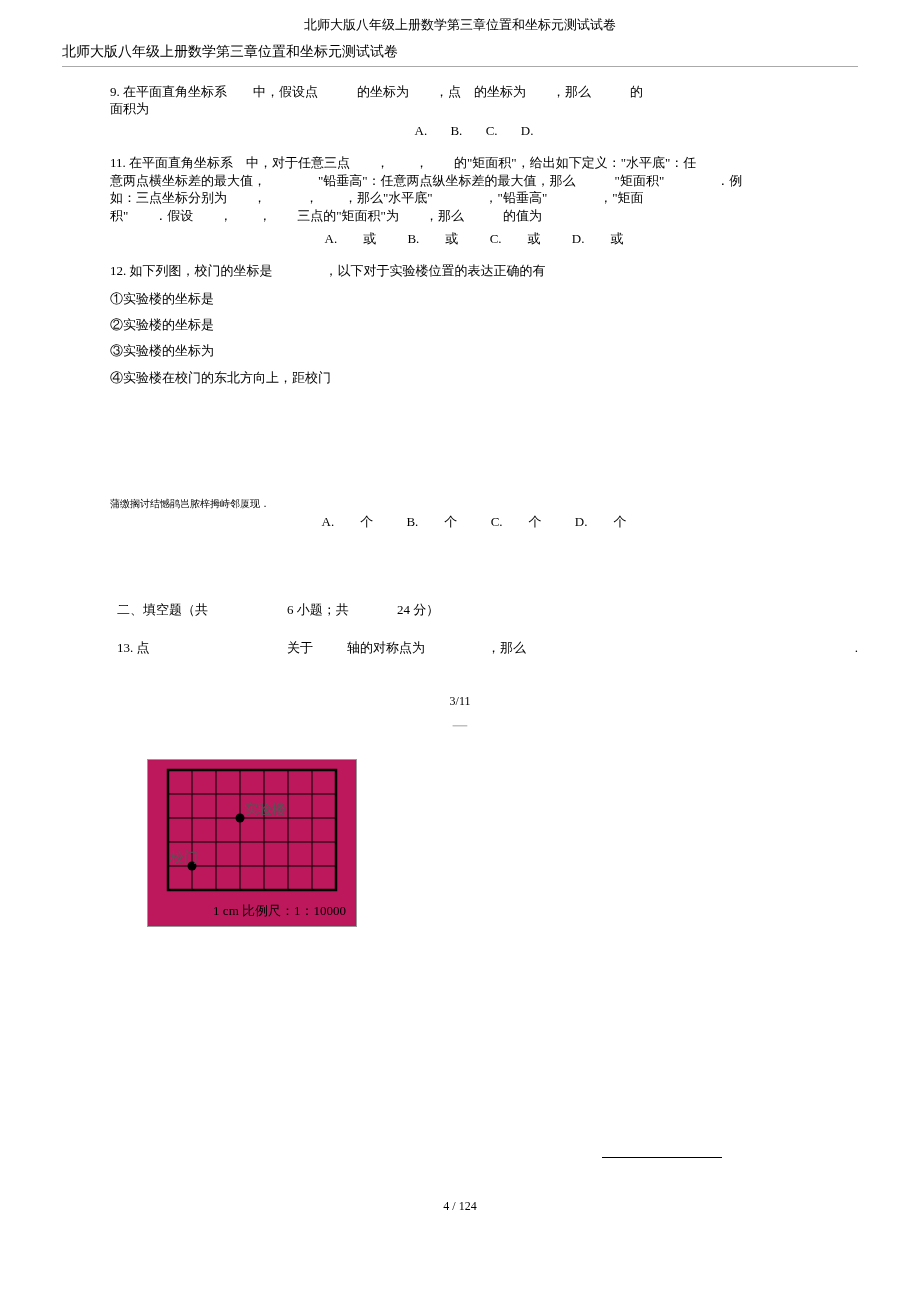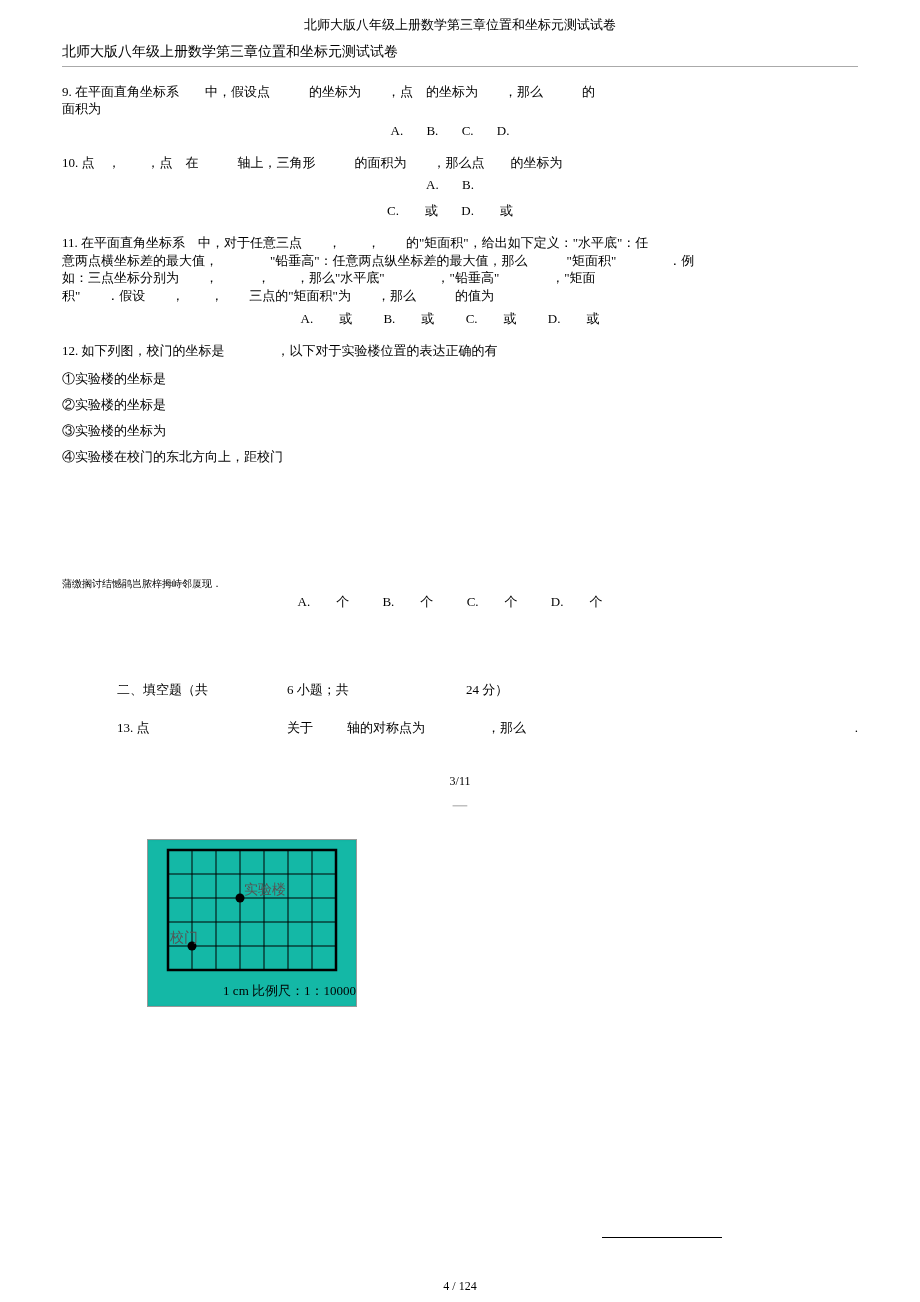--- a/index.html
+++ b/index.html
@@ -21,43 +21,43 @@
       padding: 0 62px;
     }
     .subtitle {
       font-size: 14px;
       margin-bottom: 4px;
     }
     .hr {
       border-top: 1px solid #aaa;
       margin-bottom: 16px;
     }
-    .question { margin-bottom: 14px; }
+    .question { margin-bottom: 14px; margin-left: 48px; }
     .q-line { line-height: 1.35; }
     .opts { margin-top: 4px; text-align: center; }
     .opts span { display: inline-block; margin-right: 20px; }
     .sub-item { margin-bottom: 8px; }
     .garbled { font-size: 10px; letter-spacing: 0; margin-top: 110px; }
     .section2 { margin: 70px 0 0 55px; }
     .section2 .row {
       display: flex;
       margin-bottom: 20px;
     }
     .section2 .cell1 { width: 170px; }
     .section2 .cell2 { width: 110px; }
     .section2 .cell3 { width: 180px; }
     .pager { text-align: center; font-size: 12px; margin: 36px 0 10px; font-family: Liberation Serif, serif; }
     .tiny { text-align: center; font-size: 8px; color: #888; margin-bottom: 28px; }
     
     .figure-wrap {
       margin-left: 85px;
       width: 210px;
       border: 1px solid #999;
-      padding: 8px 0 6px;
-      background: #14b8a6;
+      padding: 8px 10px 6px;
+      background: #be185d;
       box-shadow: inset 0 0 2px rgba(0,0,0,0.1);
     }
     .grid-svg { display: block; margin: 0 auto; }
     .caption { font-size: 13px; text-align: right; margin-top: 6px; padding-left: 6px; font-family: "SimSun", serif; }
     .footer-line {
       width: 120px;
       border-top: 1px solid #000;
       margin: 230px 0 0 540px;
     }
     .page-num {
@@ -80,31 +80,20 @@
     <div class="q-line">9. 在平面直角坐标系　　中，假设点　　　的坐标为　　，点　的坐标为　　，那么　　　的</div>
     <div class="q-line">面积为</div>
     <div class="opts">
       <span>A.</span>
       <span>B.</span>
       <span>C.</span>
       <span>D.</span>
     </div>
   </div>
 
-  <div class="question">
-    <div class="q-line">10. 点　，　　，点　在　　　轴上，三角形　　　的面积为　　，那么点　　的坐标为</div>
-    <div class="opts">
-      <span>A.</span>
-      <span>B.</span>
-    </div>
-    <div class="opts" style="margin-top:8px;">
-      <span>C.　　或</span>
-      <span>D.　　或</span>
-    </div>
-  </div>
 
   <div class="question">
     <div class="q-line">11. 在平面直角坐标系　中，对于任意三点　　，　　，　　的"矩面积"，给出如下定义："水平底"：任</div>
     <div class="q-line">意两点横坐标差的最大值，　　　　"铅垂高"：任意两点纵坐标差的最大值，那么　　　"矩面积"　　　　．例</div>
     <div class="q-line">如：三点坐标分别为　　，　　　，　　，那么"水平底"　　　　，"铅垂高"　　　　，"矩面</div>
     <div class="q-line">积"　　．假设　　，　　，　　三点的"矩面积"为　　，那么　　　的值为</div>
     <div class="opts" style="margin-top:6px;">
       <span style="margin-right:28px">A.　　或</span>
       <span style="margin-right:28px">B.　　或</span>
       <span style="margin-right:28px">C.　　或</span>
@@ -125,21 +114,21 @@
       <span style="margin-right:30px">B.　　个</span>
       <span style="margin-right:30px">C.　　个</span>
       <span>D.　　个</span>
     </div>
   </div>
 
   <div class="section2">
     <div class="row">
       <div class="cell1">二、填空题（共</div>
       <div class="cell2">6 小题；共</div>
-      <div class="cell3" style="text-align:center">24 分）</div>
+      <div class="cell3" style="text-align:left">24 分）</div>
     </div>
     <div class="row">
       <div class="cell1">13. 点</div>
       <div style="width:60px">关于</div>
       <div style="width:140px">轴的对称点为</div>
       <div style="width:80px">，那么</div>
       <div style="flex:1;text-align:right;padding-right:0;">.</div>
     </div>
   </div>
 

